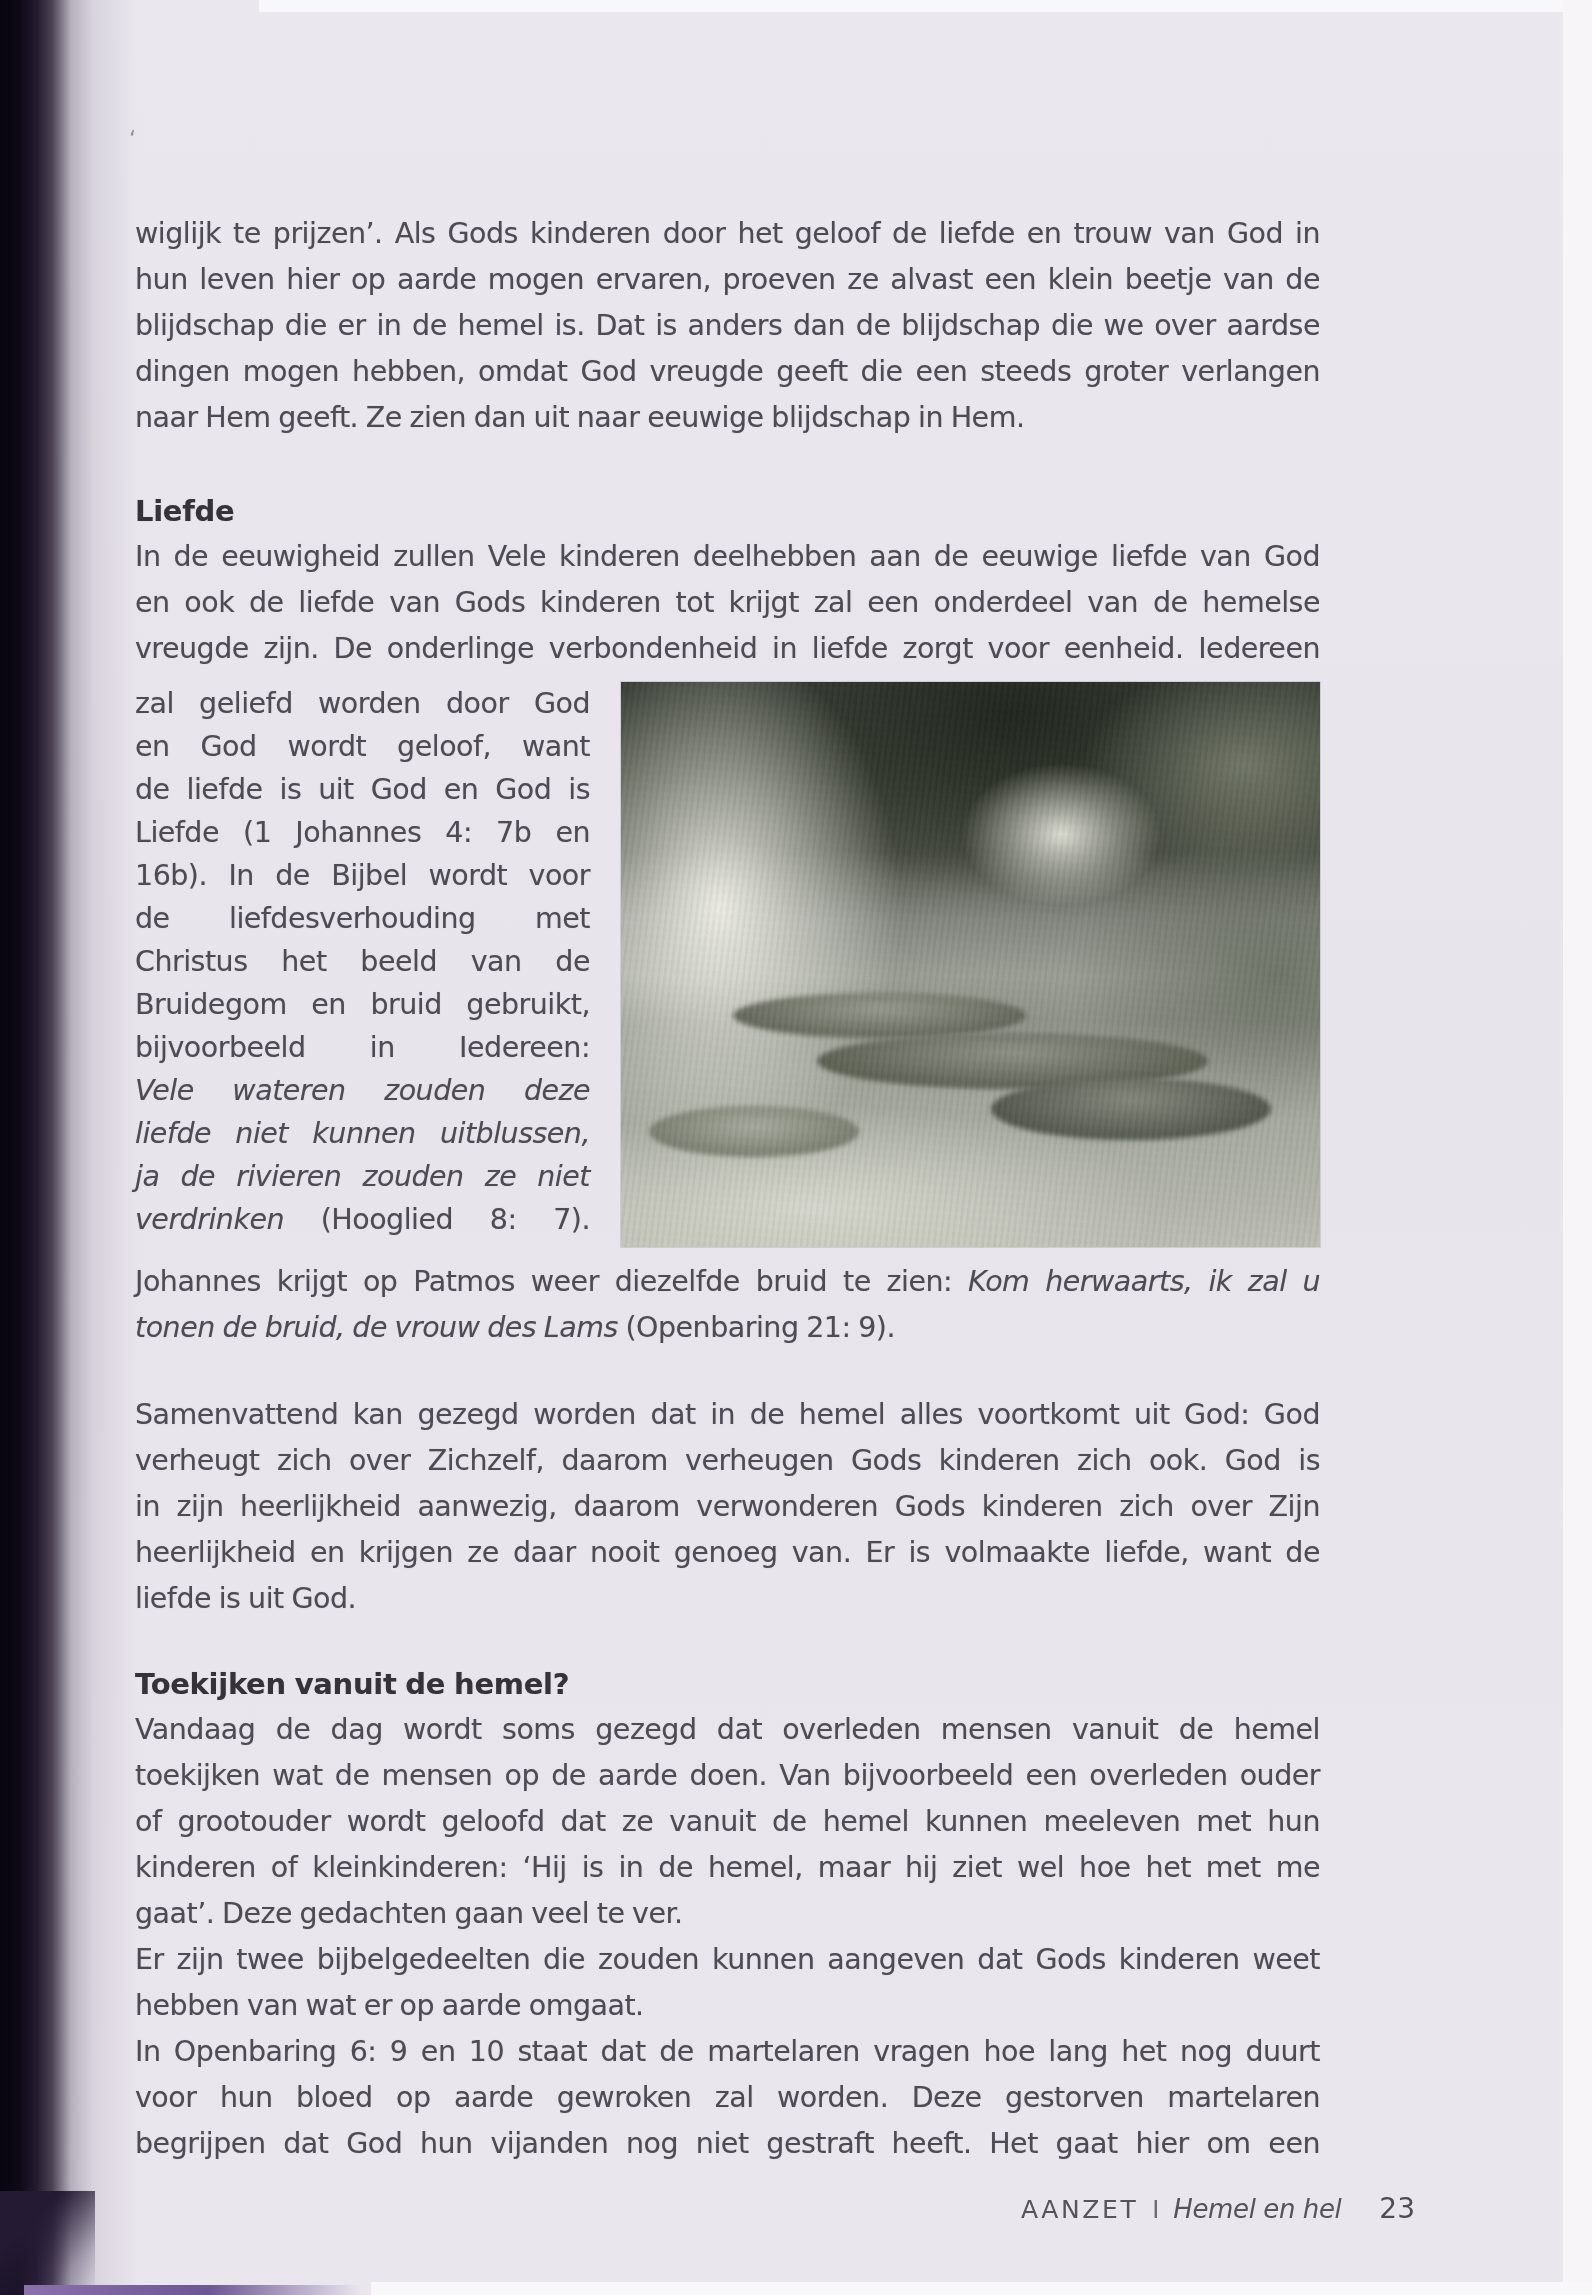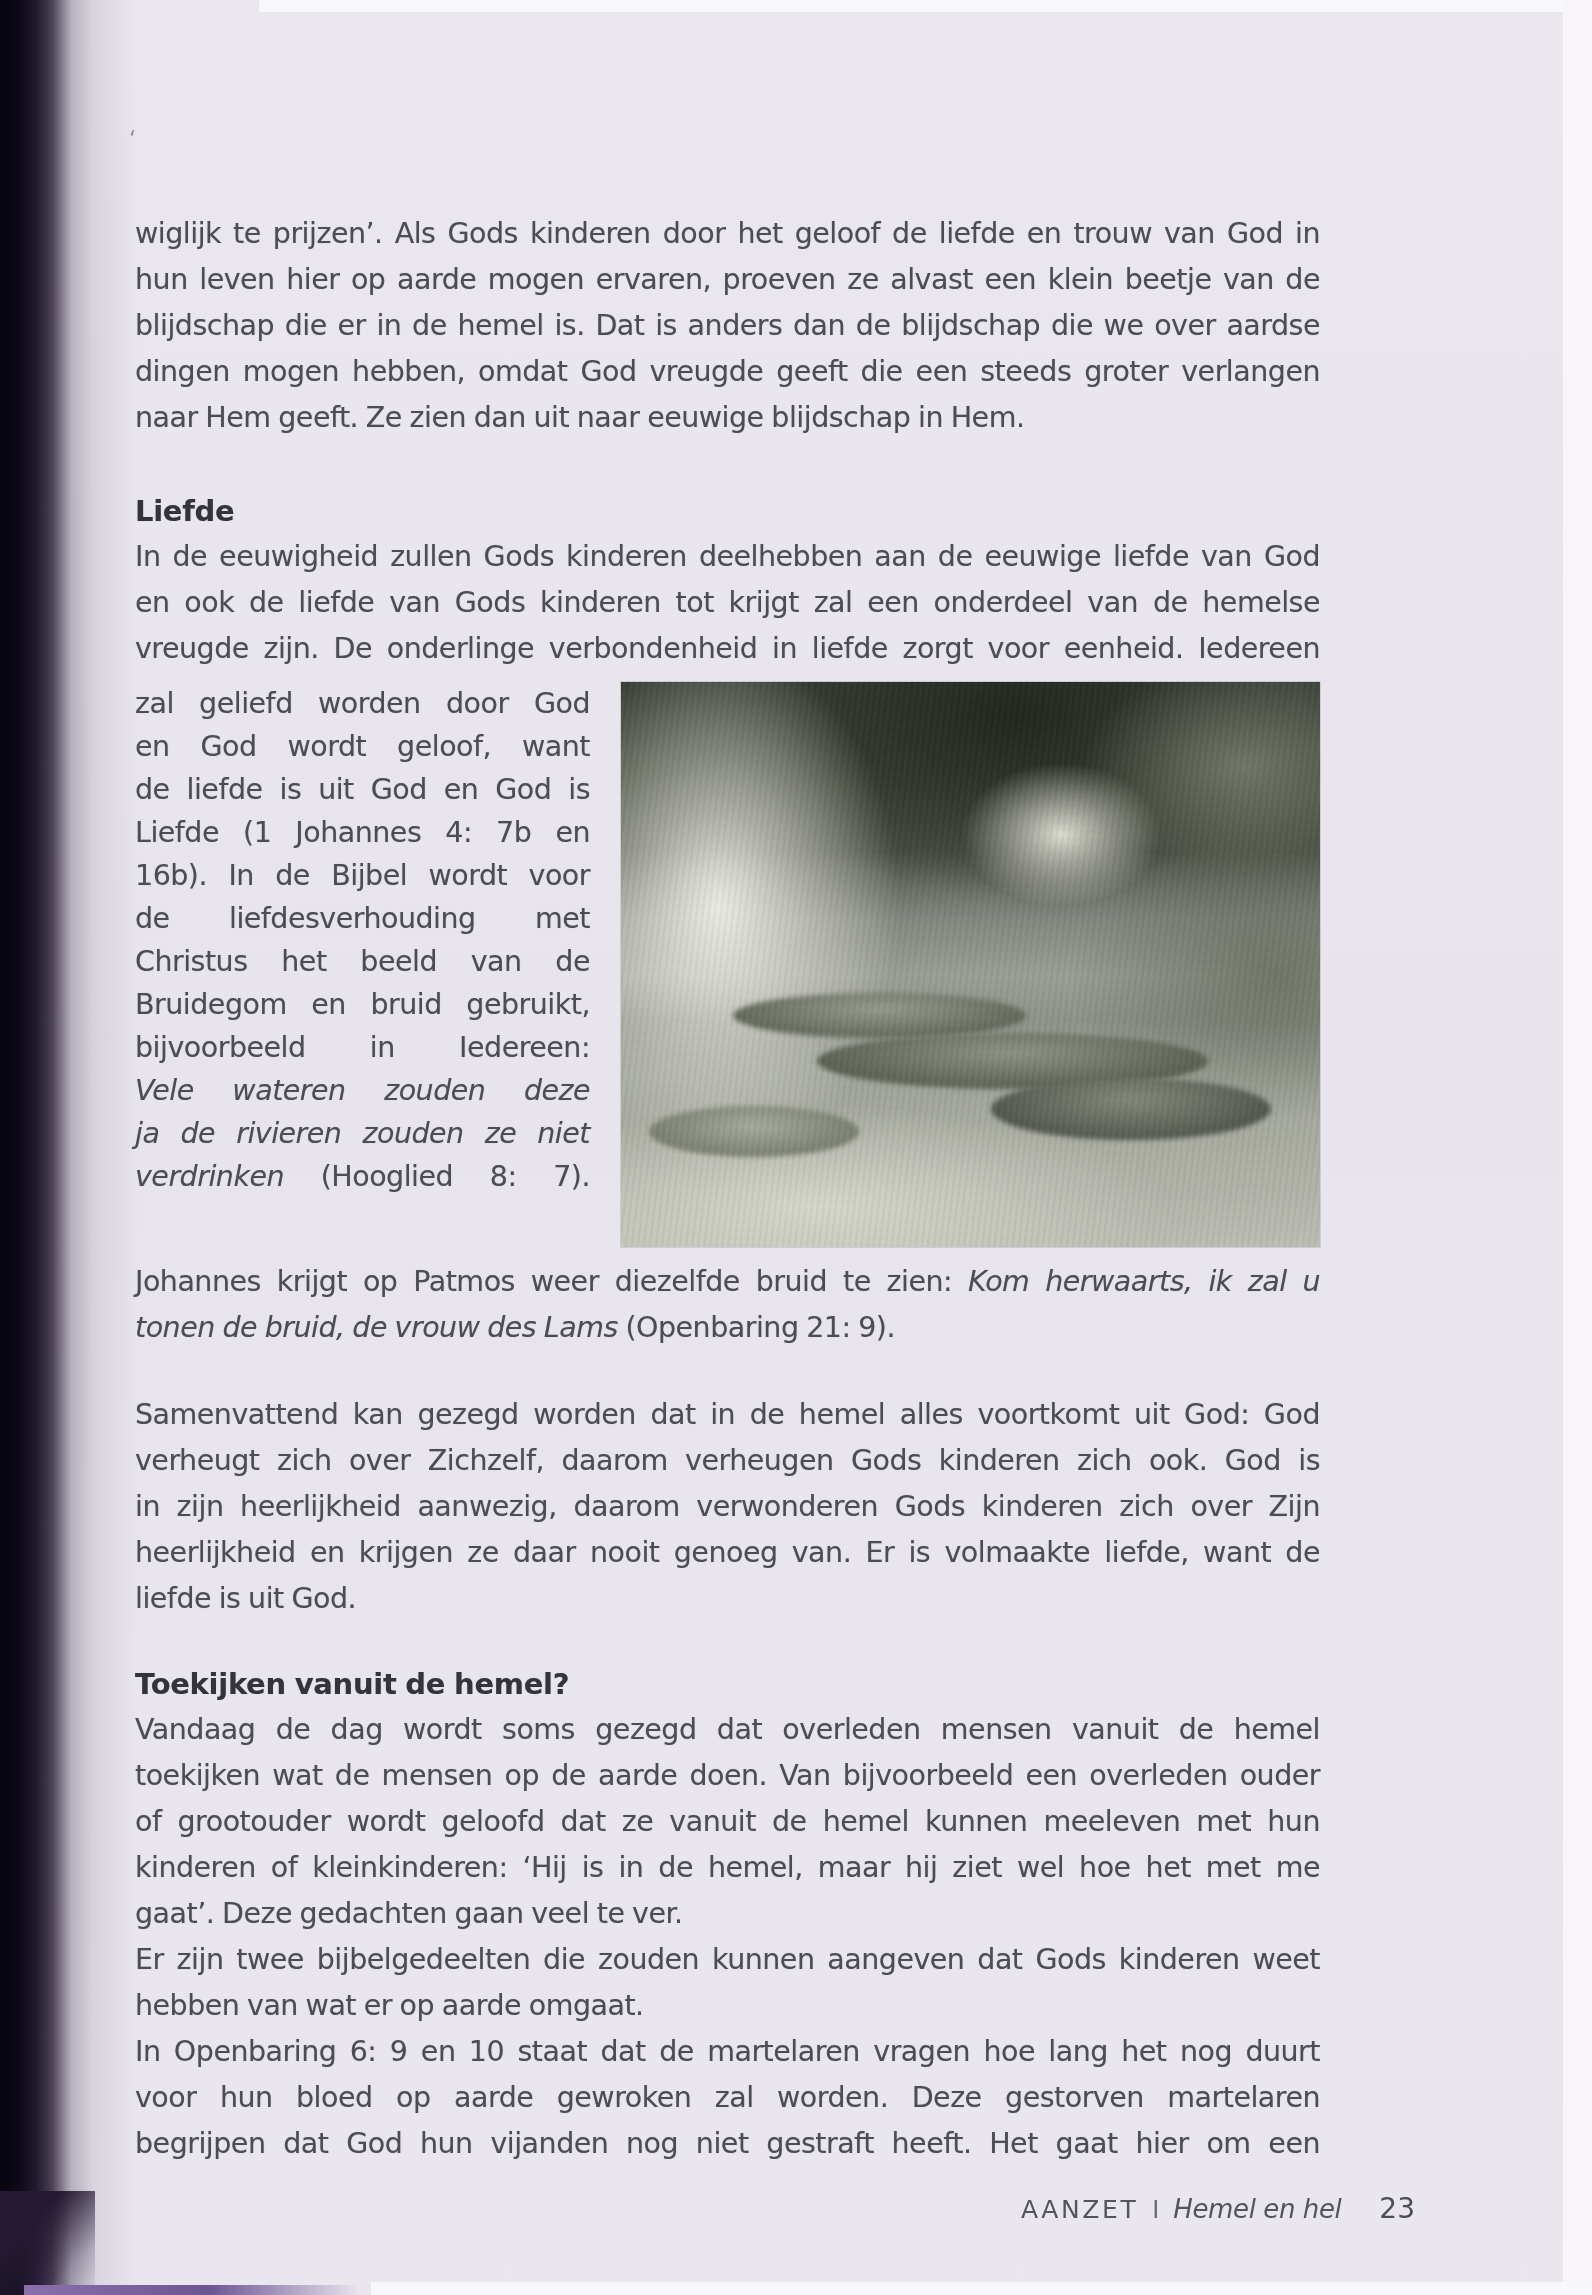--- a/index.html
+++ b/index.html
@@ -80,37 +80,38 @@
         <div class="line"><span>wiglijk te prijzen’. Als Gods kinderen door het geloof de liefde en trouw van God in</span></div>
         <div class="line"><span>hun leven hier op aarde mogen ervaren, proeven ze alvast een klein beetje van de</span></div>
         <div class="line"><span>blijdschap die er in de hemel is. Dat is anders dan de blijdschap die we over aardse</span></div>
         <div class="line"><span>dingen mogen hebben, omdat God vreugde geeft die een steeds groter verlangen</span></div>
         <div class="line left"><span>naar Hem geeft. Ze zien dan uit naar eeuwige blijdschap in Hem.</span></div>
       </div>
 
     <h3 class="h-liefde">Liefde</h3>
 
     <div class="para p2">
-        <div class="line"><span>In de eeuwigheid zullen Gods kinderen deelhebben aan de eeuwige liefde van God</span></div>
+        <div class="line"><span>In de eeuwigheid zullen Vele kinderen deelhebben aan de eeuwige liefde van God</span></div>
         <div class="line"><span>en ook de liefde van Gods kinderen tot krijgt zal een onderdeel van de hemelse</span></div>
         <div class="line"><span>vreugde zijn. De onderlinge verbondenheid in liefde zorgt voor eenheid. Iedereen</span></div>
       </div>
 
     <div class="wrapsec">
       <div class="col">
           <div class="line"><span>zal geliefd worden door God</span></div>
           <div class="line"><span>en God wordt geloof, want</span></div>
           <div class="line"><span>de liefde is uit God en God is</span></div>
           <div class="line"><span>Liefde (1 Johannes 4: 7b en</span></div>
           <div class="line"><span>16b). In de Bijbel wordt voor</span></div>
           <div class="line"><span>de liefdesverhouding met</span></div>
           <div class="line"><span>Christus het beeld van de</span></div>
           <div class="line"><span>Bruidegom en bruid gebruikt,</span></div>
           <div class="line"><span>bijvoorbeeld in Iedereen:</span></div>
           <div class="line"><span class="it">Vele wateren zouden deze</span></div>
+          <div class="line"><span class="it">liefde niet kunnen uitblussen,</span></div>
           <div class="line"><span class="it">ja de rivieren zouden ze niet</span></div>
           <div class="line"><span class="it">verdrinken</span><span> (Hooglied 8: 7).</span></div>
         </div>
       <div class="photo">
         <div class="rock rock1"></div>
         <div class="rock rock2"></div>
         <div class="rock rock3"></div>
         <div class="rock rock4"></div>
         <div class="grain"></div>
       </div>

